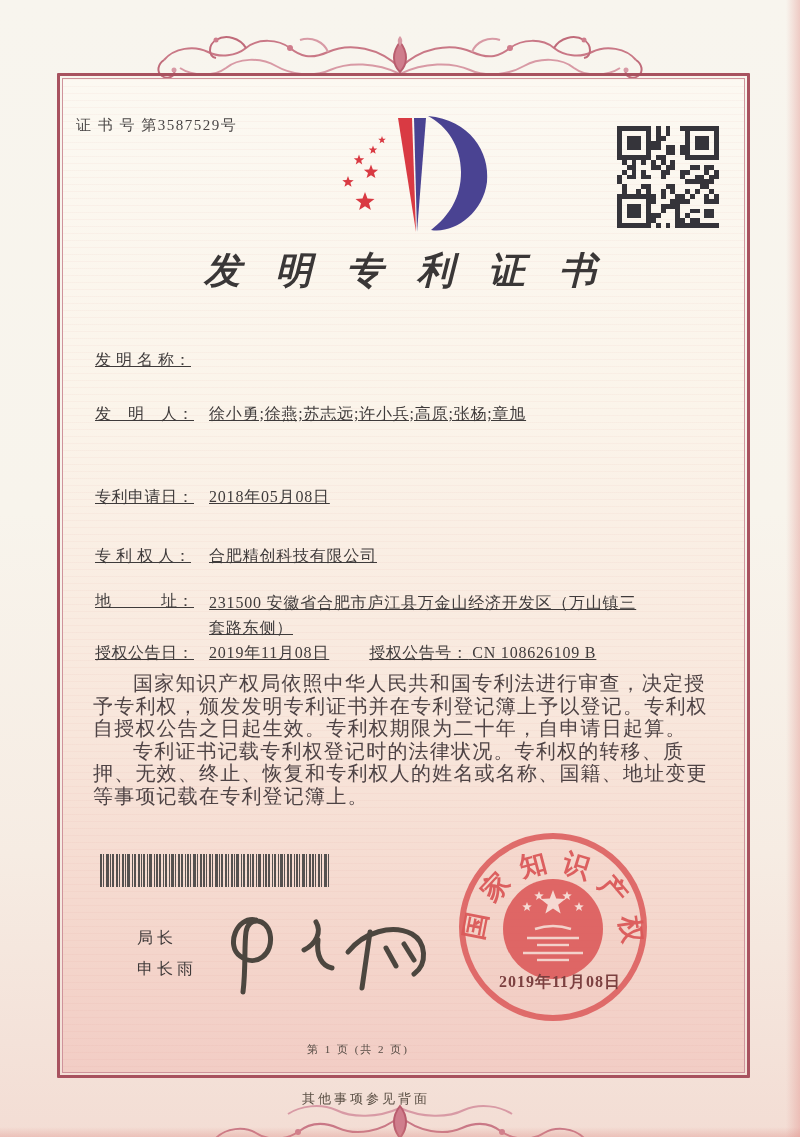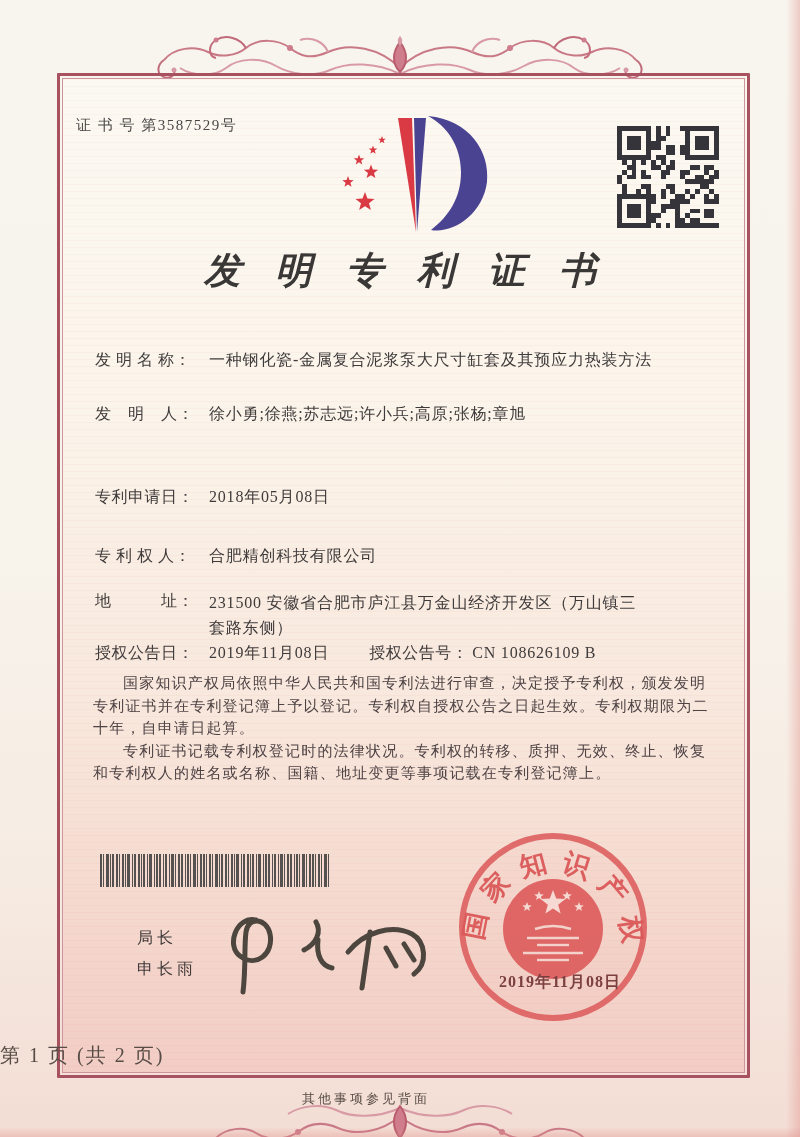--- a/index.html
+++ b/index.html
@@ -25,44 +25,44 @@
   .ornament-bottom{position:absolute;left:50%;transform:translateX(-50%);top:1098px;width:440px;height:70px;}
 
   .cert-no{position:absolute;left:76px;top:116px;font-size:15px;letter-spacing:1.5px;color:#4a4646;}
 
   .logo{position:absolute;left:335px;top:110px;width:170px;height:126px;}
   .qr{position:absolute;left:617px;top:126px;width:102px;height:102px;}
 
   .title{position:absolute;left:0;top:246px;width:100%;text-align:center;}
   .title span{font-size:37px;font-weight:bold;letter-spacing:34px;padding-left:34px;color:#3a3737;font-style:italic;}
 
-  .row{position:absolute;left:95px;width:620px;font-size:16px;display:flex;align-items:flex-start;}
+  .row{position:absolute;left:95px;width:620px;font-size:16px;display:flex;align-items:flex-start;text-decoration:underline;}
   .row .lbl{flex:0 0 114px;white-space:nowrap;letter-spacing:.5px;}
   .row .val{letter-spacing:.8px;}
   .r0{top:350px}.r1{top:404px}.r2{top:450px}.r3{top:487px}.r4{top:546px}
   .r5{top:591px}.r5 .val{width:442px;line-height:1.55;}
   .r6{top:643px}
   .r6 .pair2{margin-left:40px;white-space:nowrap;}
 
-  .body-text{position:absolute;left:93px;top:672px;width:620px;font-size:15px;line-height:22.5px;
+  .body-text{position:absolute;left:93px;top:672px;width:620px;font-size:20px;line-height:22.5px;
     letter-spacing:1.2px;color:#4e4345;}
   .body-text p{margin:0;text-indent:2em;}
 
   .barcode{position:absolute;left:100px;top:854px;width:235px;height:33px;}
 
   .director{position:absolute;left:97px;top:928px;font-size:16px;letter-spacing:4px;color:#403a3a;
     font-family:"Liberation Sans","DejaVu Sans",sans-serif;}
   .director div{margin-bottom:10px;margin-left:40px;}
   .signature{position:absolute;left:212px;top:890px;width:230px;height:115px;}
 
   .seal{position:absolute;left:453px;top:827px;width:200px;height:200px;}
   .seal-date{position:absolute;left:470px;top:972px;width:180px;text-align:center;font-size:16px;
     font-weight:bold;color:#7c4040;letter-spacing:1px;}
 
-  .page-num{position:absolute;left:0;top:1042px;width:716px;text-align:left;font-size:20px;
+  .page-num{position:absolute;left:0;top:1042px;width:716px;text-align:center;font-size:11px;
     letter-spacing:2px;color:#564c45;}
   .back-note{position:absolute;left:302px;top:1090px;font-size:13px;letter-spacing:3px;color:#584d42;}
 </style>
 </head>
 <body>
 
 <div class="page">
 
   <svg class="ornament-top" viewBox="0 0 500 74">
     <g fill="none" stroke="#c97886" stroke-width="2">
@@ -236,21 +236,20 @@
         <rect x="20" y="20" width="1" height="1"></rect>
       </g>
     </svg>
 
   <div class="title">
     <span>发明专利证书</span>
   </div>
 
   <div class="row r0">
     <span class="lbl">发 明 名 称：</span>
-    <span class="val">一种钢化瓷-金属复合泥浆泵大尺寸缸套及其预应力热装方法</span>
   </div>
   <div class="row r1">
     <span class="lbl">发　明　人：</span>
     <span class="val">徐小勇;徐燕;苏志远;许小兵;高原;张杨;章旭</span>
   </div>
   <div class="row r3">
     <span class="lbl">专利申请日：</span>
     <span class="val">2018年05月08日</span>
   </div>
   <div class="row r4">

